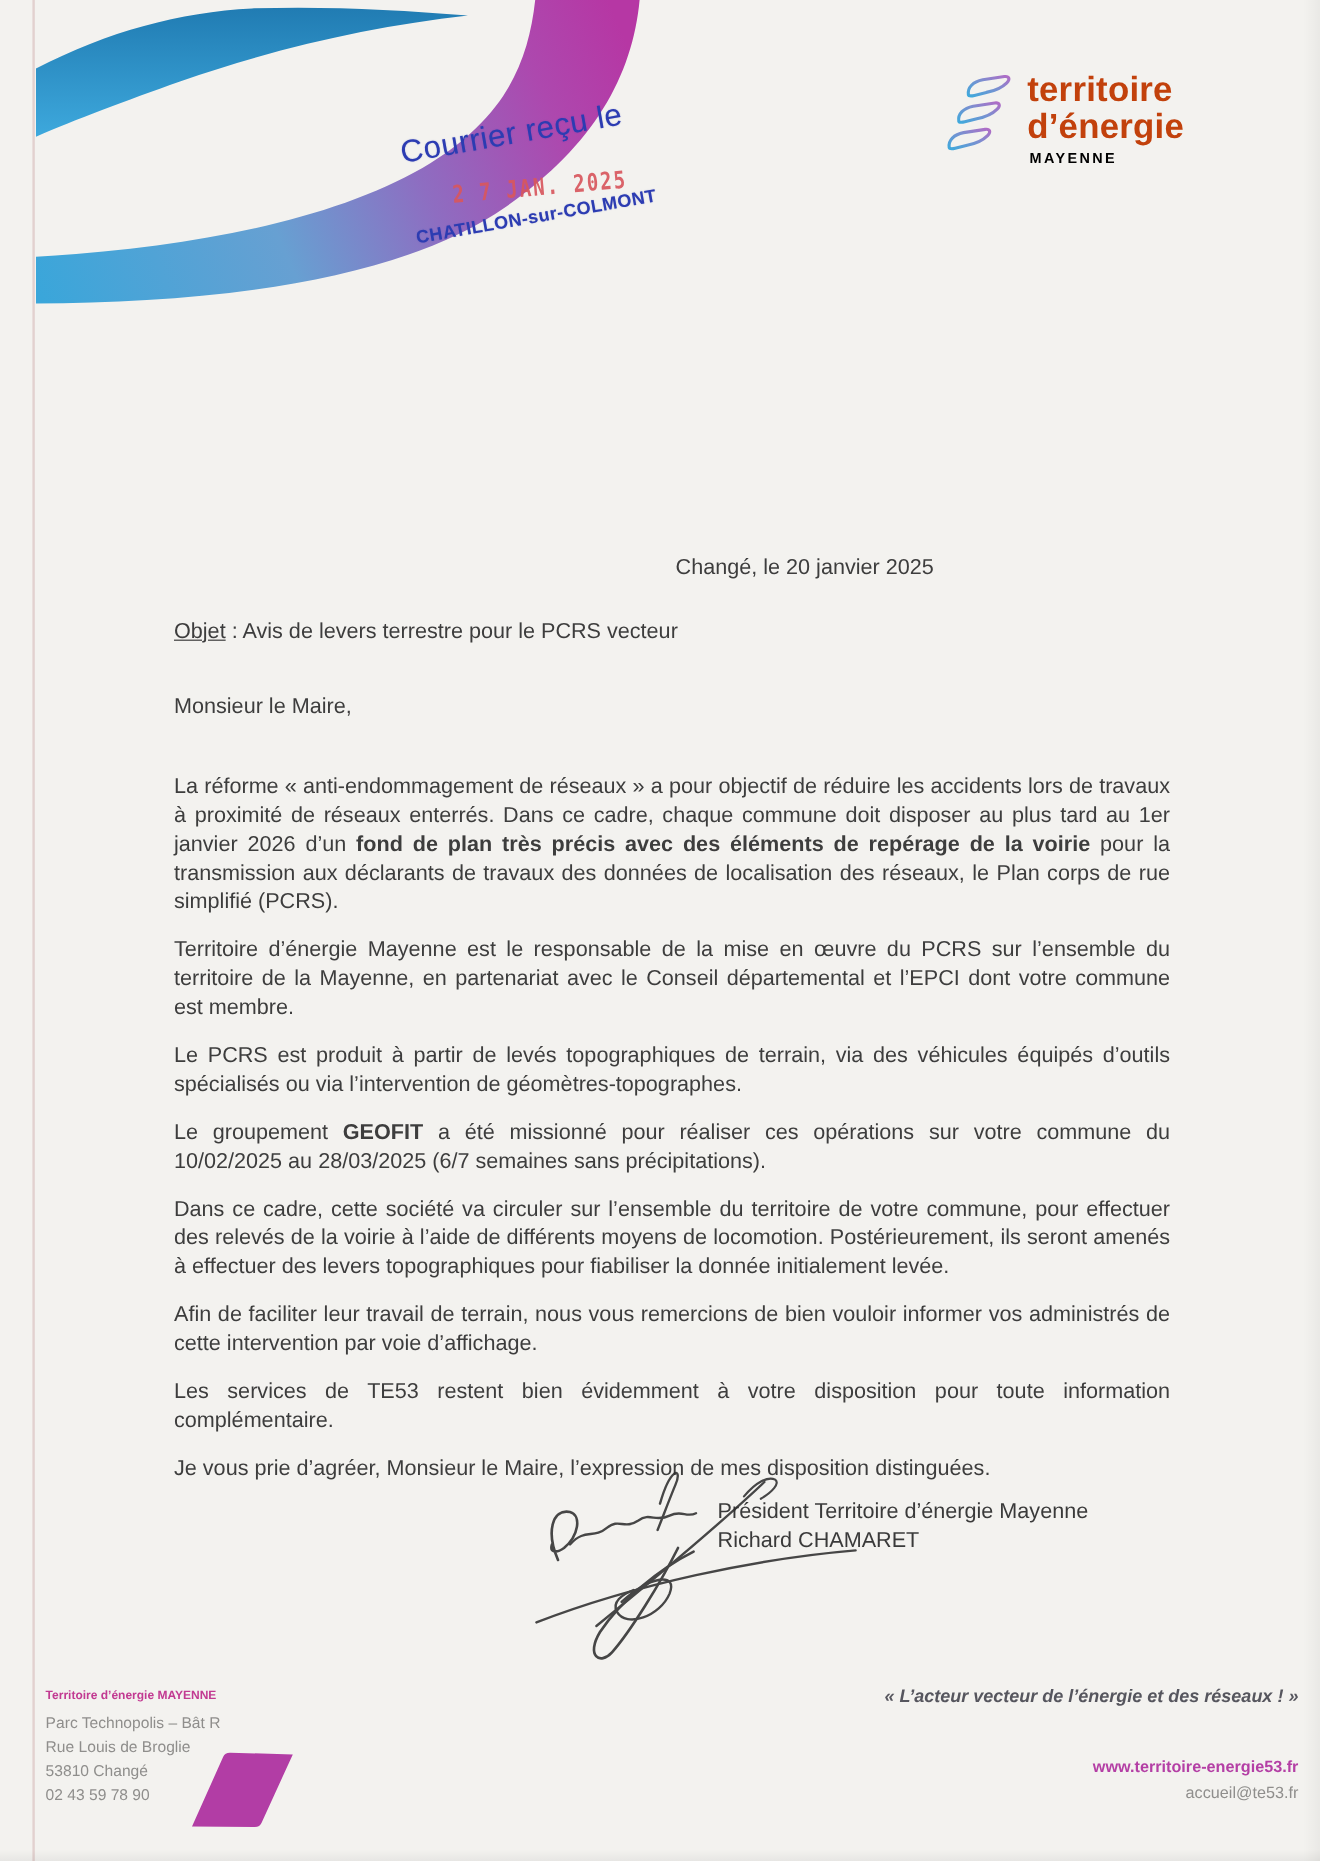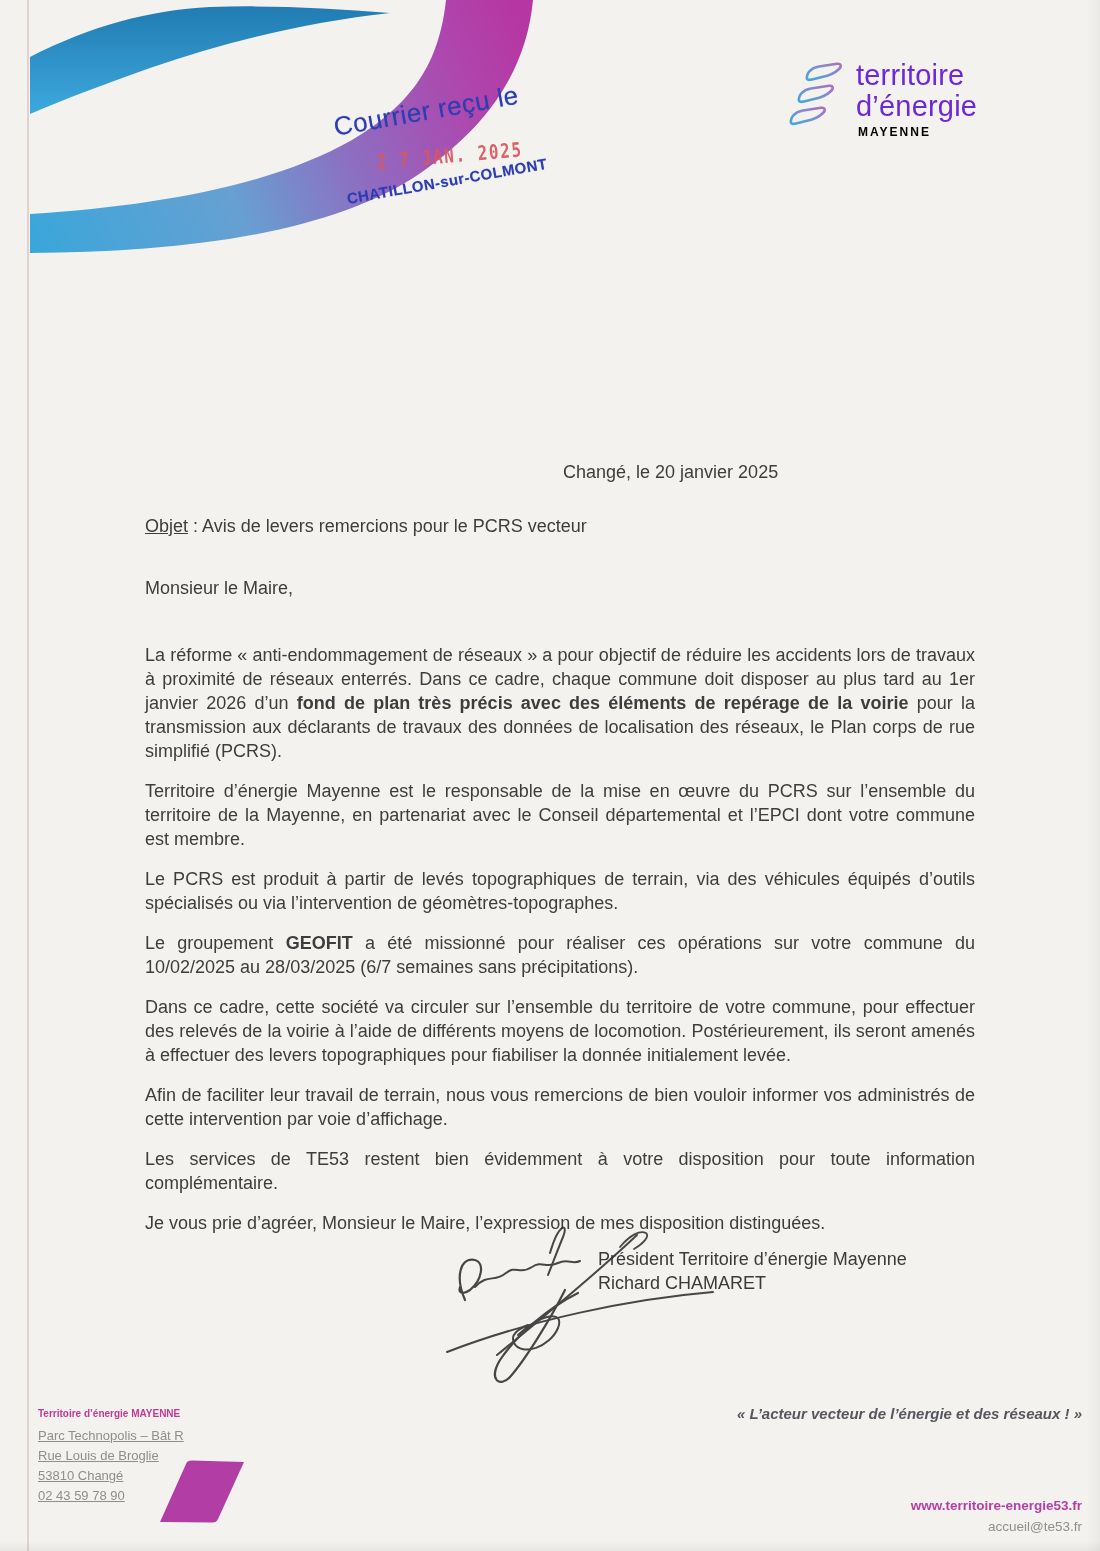--- a/index.html
+++ b/index.html
@@ -29,48 +29,48 @@
   .stamp-city{
     position:absolute;left:347px;top:190px;font-size:15px;font-weight:bold;letter-spacing:.4px;
     color:#2c3cb2;transform:rotate(-10deg);transform-origin:left center;
     text-shadow:0 0 1px rgba(44,60,178,.4);white-space:nowrap;
   }
 
   
   .logo-icon{position:absolute;left:788px;top:58px;}
   .logo-name{
     position:absolute;left:856px;top:60px;font-size:29px;line-height:31px;
-    font-weight:normal;color:#6d28d9;letter-spacing:.2px;
+    font-weight:bold;color:#c2410c;letter-spacing:.2px;
   }
   .logo-region{
     position:absolute;left:858px;top:125px;font-size:12px;font-weight:bold;
     letter-spacing:2px;color:#000000;
   }
 
   .recipient{position:absolute;left:563px;top:296px;font-size:18px;line-height:24px;}
   .dateline{position:absolute;left:563px;top:462px;font-size:18px;}
   .subject{position:absolute;left:145px;top:516px;font-size:18px;}
   .subject .u{text-decoration:underline;}
   .salutation{position:absolute;left:145px;top:578px;font-size:18px;}
 
   .body{position:absolute;left:145px;top:627px;width:830px;font-size:18px;line-height:24px;text-align:justify;}
   .body p{margin:16px 0 16px 0;}
 
   .sig-scribble{position:absolute;left:430px;top:1225px;}
   .sig-block{position:absolute;left:598px;top:1247px;font-size:18px;line-height:24px;color:#3a3a3a;}
 
   .footer-left{position:absolute;left:38px;top:1408px;}
   .footer-org{font-size:10px;font-weight:bold;color:#c23a92;margin-bottom:7px;}
-  .footer-addr{font-size:13px;line-height:20px;color:#8f8e8c;text-decoration:underline;}
+  .footer-addr{font-size:13px;line-height:20px;color:#8f8e8c;}
   .footer-leaf{position:absolute;left:152px;top:1460px;}
   .footer-slogan{
     position:absolute;right:18px;top:1405px;font-size:15px;font-style:italic;font-weight:bold;
     color:#56565e;white-space:nowrap;
   }
-  .footer-links{position:absolute;right:18px;top:1462px;text-align:right;font-size:13.5px;line-height:21px;margin-top:33px;}
+  .footer-links{position:absolute;right:18px;top:1462px;text-align:right;font-size:13.5px;line-height:21px;}
   .footer-web{color:#b43fa5;font-weight:bold;}
   .footer-mail{color:#8f8e8c;}
 </style>
 </head>
 <body>
 
 <div class="page">
 
   <svg class="swoosh" width="1100" height="280" viewBox="0 0 1100 280">
     <defs>
@@ -115,21 +115,21 @@
       <div>territoire</div>
       <div>d’énergie</div>
     </div>
     <div class="logo-region">MAYENNE</div>
   </div>
 
 
   <div class="dateline">Changé, le 20 janvier 2025</div>
 
   <div class="subject">
-    <span class="u">Objet</span><span> : Avis de levers remercions pour le PCRS vecteur</span>
+    <span class="u">Objet</span><span> : Avis de levers terrestre pour le PCRS vecteur</span>
   </div>
 
   <div class="salutation">Monsieur le Maire,</div>
 
   <div class="body">
     <p><span>La réforme « anti-endommagement de réseaux » a pour objectif de réduire les accidents lors de travaux à proximité de réseaux enterrés. Dans ce cadre, chaque commune doit disposer au plus tard au 1er janvier 2026 d’un </span><b>fond de plan très précis avec des éléments de repérage de la voirie</b><span> pour la transmission aux déclarants de travaux des données de localisation des réseaux, le Plan corps de rue simplifié (PCRS).</span></p>
     <p><span>Territoire d’énergie Mayenne est le responsable de la mise en œuvre du PCRS sur l’ensemble du territoire de la Mayenne, en partenariat avec le Conseil départemental et l’EPCI dont votre commune est membre.</span></p>
     <p><span>Le PCRS est produit à partir de levés topographiques de terrain, via des véhicules équipés d’outils spécialisés ou via l’intervention de géomètres-topographes.</span></p>
     <p><span>Le groupement </span><b>GEOFIT</b><span> a été missionné pour réaliser ces opérations sur votre commune du 10/02/2025 au 28/03/2025 (6/7 semaines sans précipitations).</span></p>
     <p><span>Dans ce cadre, cette société va circuler sur l’ensemble du territoire de votre commune, pour effectuer des relevés de la voirie à l’aide de différents moyens de locomotion. Postérieurement, ils seront amenés à effectuer des levers topographiques pour fiabiliser la donnée initialement levée.</span></p>

